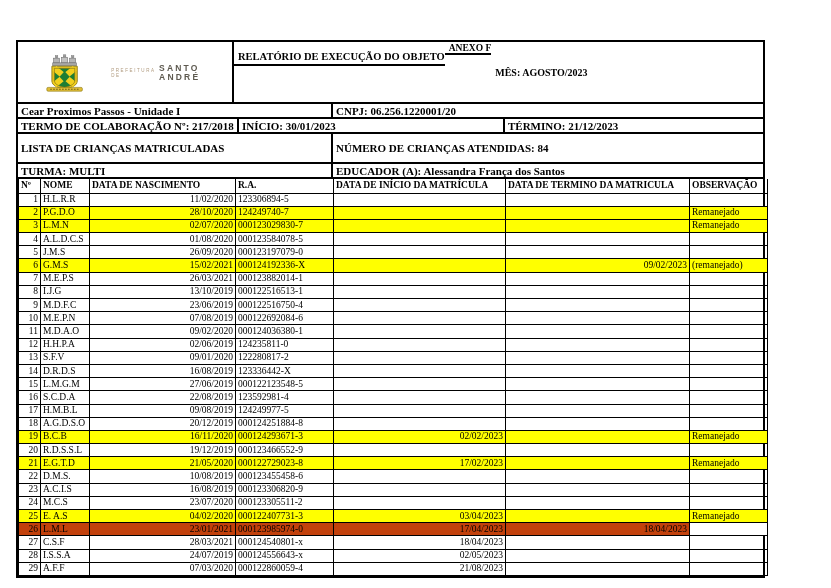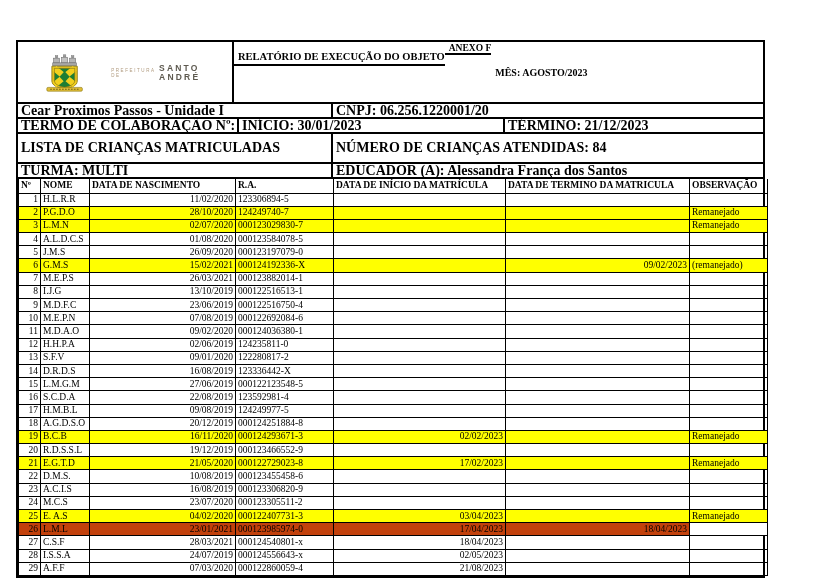--- a/index.html
+++ b/index.html
@@ -17,21 +17,21 @@
   .logo-txt2{font-family:"Liberation Sans",sans-serif;font-size:8.5px;letter-spacing:2.2px;
              color:#5e5a50;font-weight:bold;line-height:9px;}
   .title-col{flex:1;display:flex;flex-direction:row;}
   .t-row1{height:24px;border-bottom:2px solid #000;display:flex;align-items:flex-end;
           padding:0 0 2px 4px;font-weight:bold;font-size:10.5px;}
   .t-row2{height:13px;border-bottom:2px solid #000;display:flex;align-items:center;
           padding-left:4px;font-weight:bold;font-size:9.5px;}
   .t-row3{flex:1;display:flex;align-items:center;padding-left:4px;font-weight:bold;font-size:10px;}
 
   
-  .irow{display:flex;height:15px;border-bottom:2px solid #000;font-weight:bold;font-size:14px;}
+  .irow{display:flex;height:15px;border-bottom:2px solid #000;font-weight:bold;font-size:11px;}
   .irow:last-of-type{border-bottom:2px solid #000;}
   .icell{display:flex;align-items:center;padding-left:3px;overflow:hidden;white-space:nowrap;}
   .b-r{border-right:2px solid #000;}
   .w315{width:315px;} .w221{width:221px;} .w266{width:266px;} .grow{flex:1;}
   .h14{height:30px;}
 
   
   table.grid{width:749px;border-collapse:collapse;table-layout:fixed;}
   table.grid th, table.grid td{border:1px solid #000;padding:0 2px;overflow:hidden;
         white-space:nowrap;font-size:9.5px;line-height:11px;}

